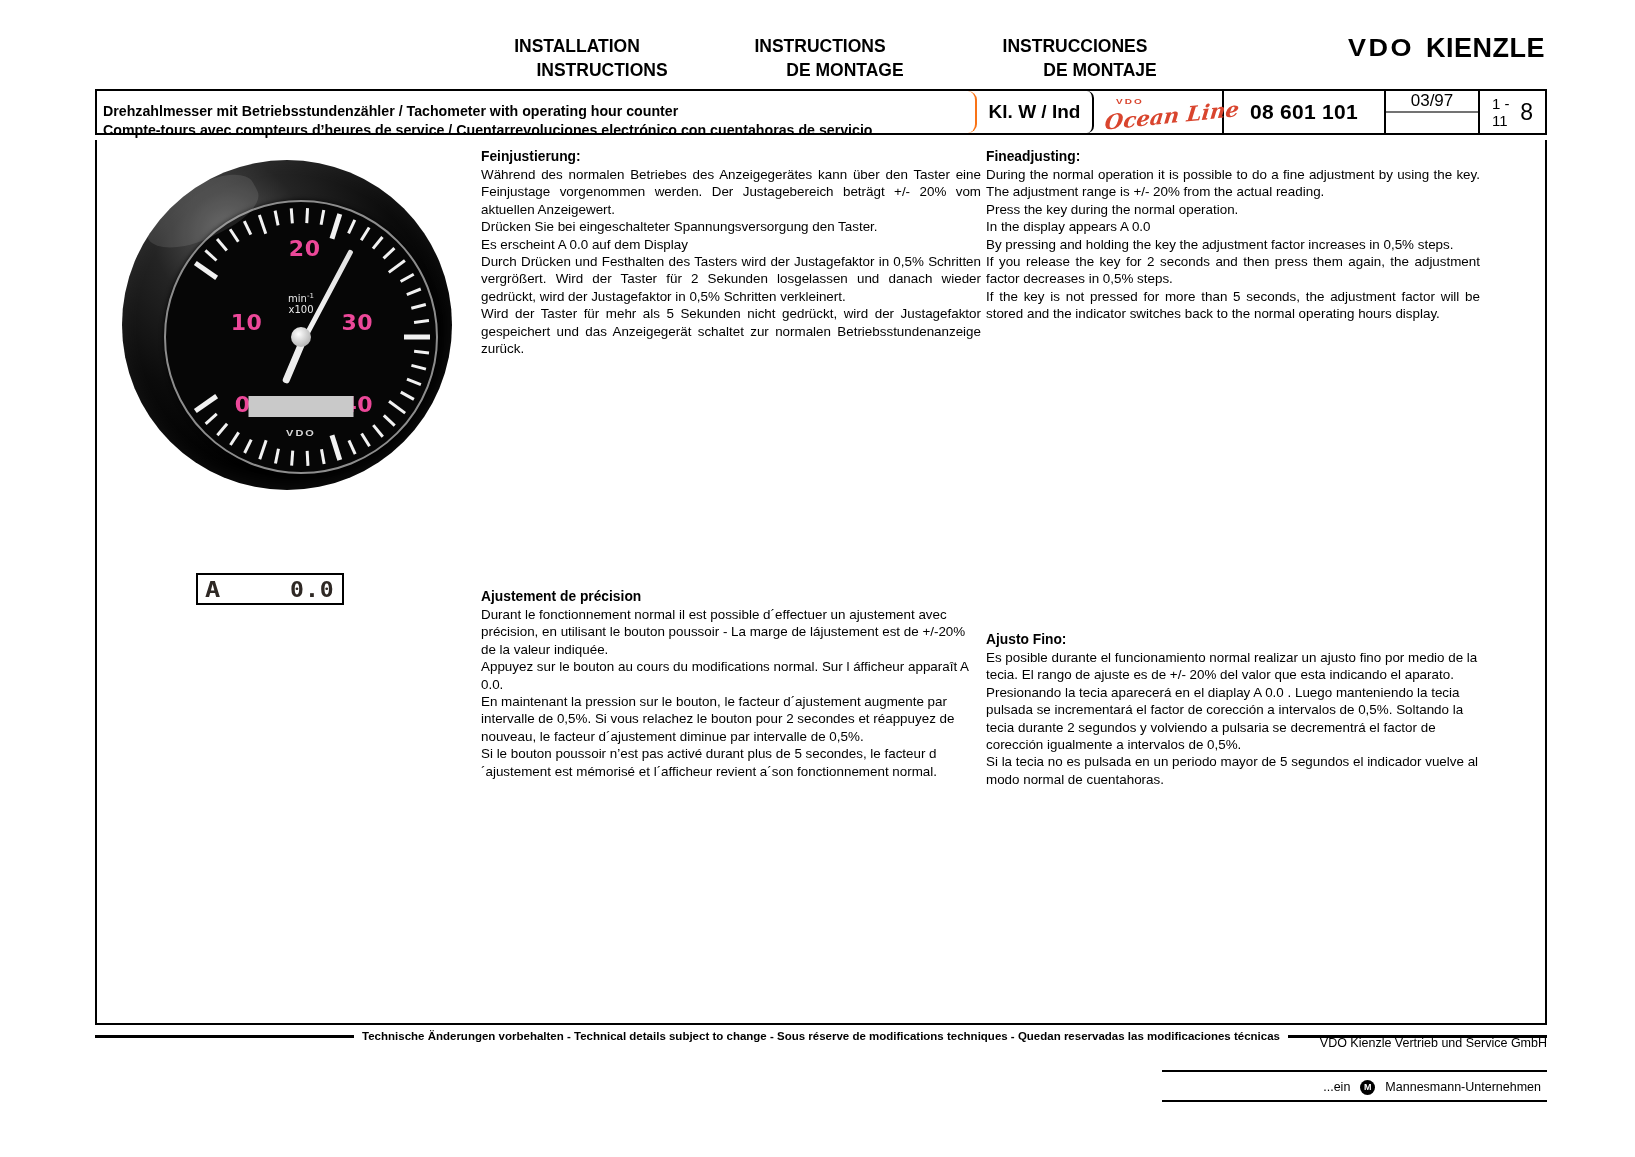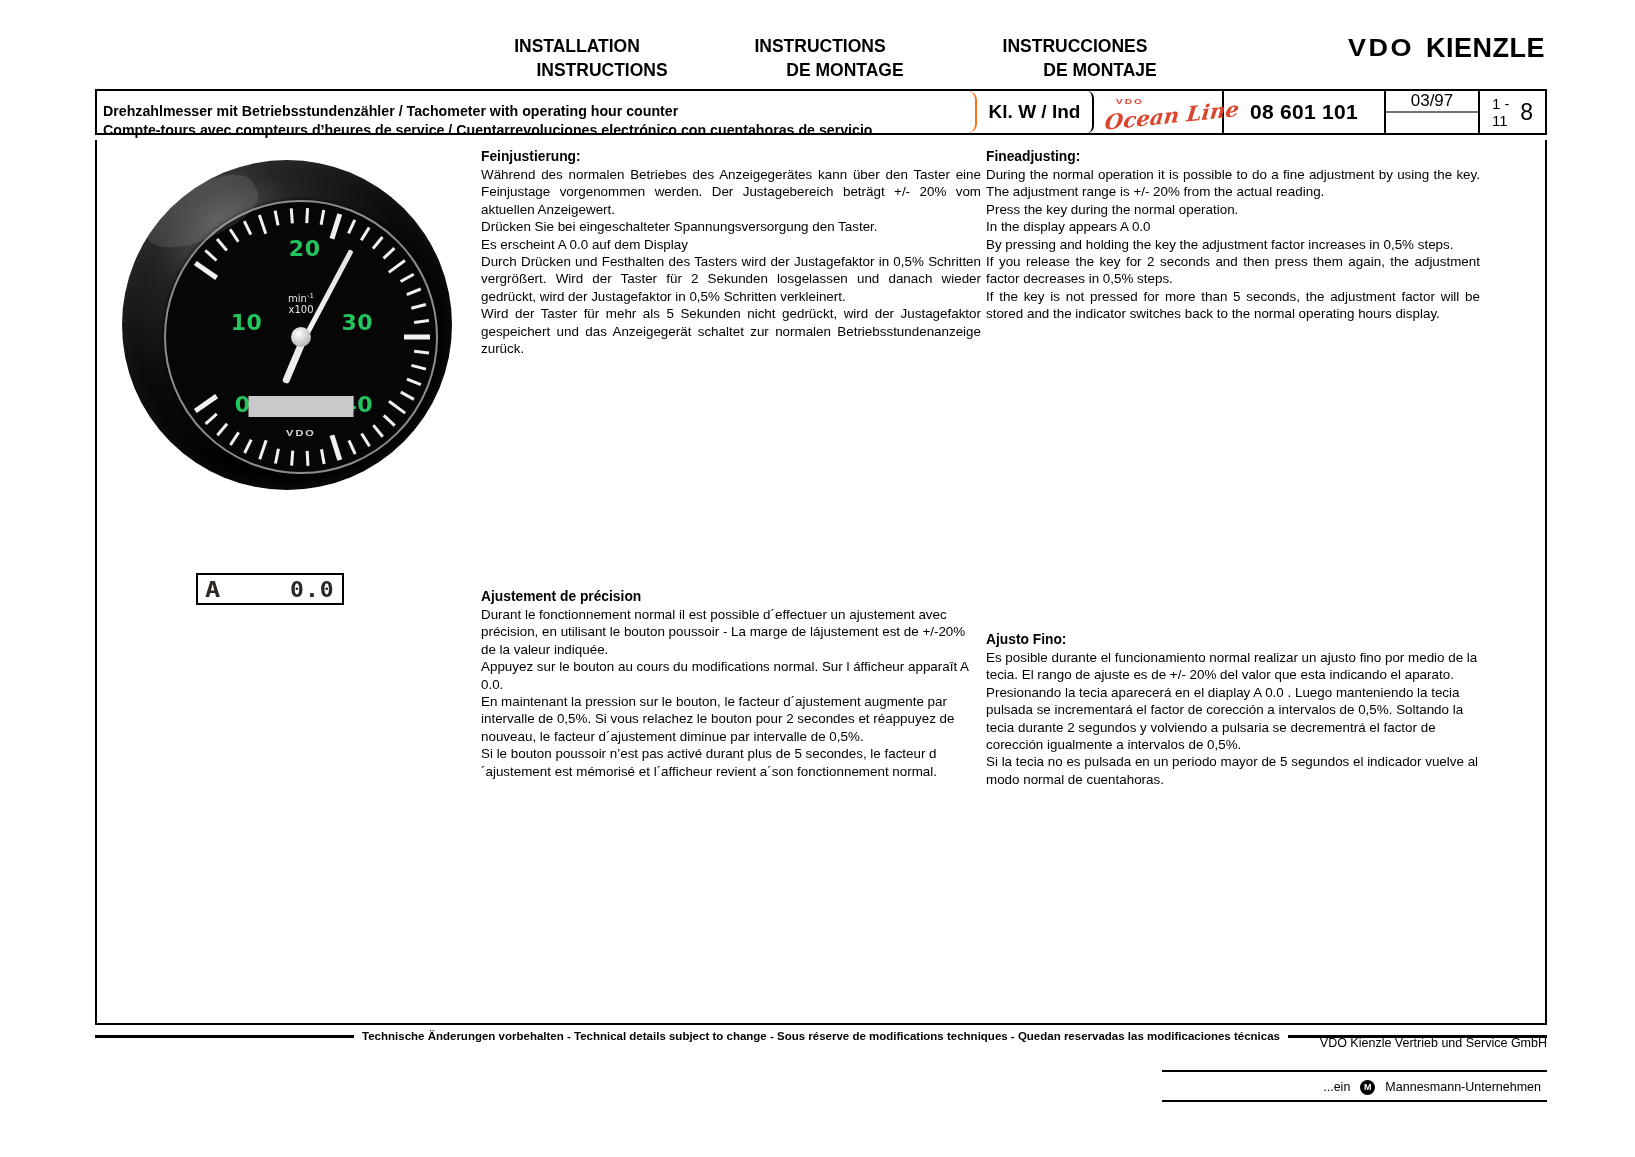--- a/index.html
+++ b/index.html
@@ -229,21 +229,21 @@
   }
   .tick {
     position: absolute;
     left: 50%;
     top: 50%;
     transform-origin: 0 0;
     background: #f2f2f2;
   }
   .gnum {
     position: absolute;
-    color: #22c55e;
+    color: #ec4899;
     font-family: "DejaVu Sans", sans-serif;
     font-weight: bold;
     font-size: 22px;
     letter-spacing: 0.5px;
   }
   .gunit {
     position: absolute;
     left: 50%;
     top: 33%;
     transform: translateX(-50%);

